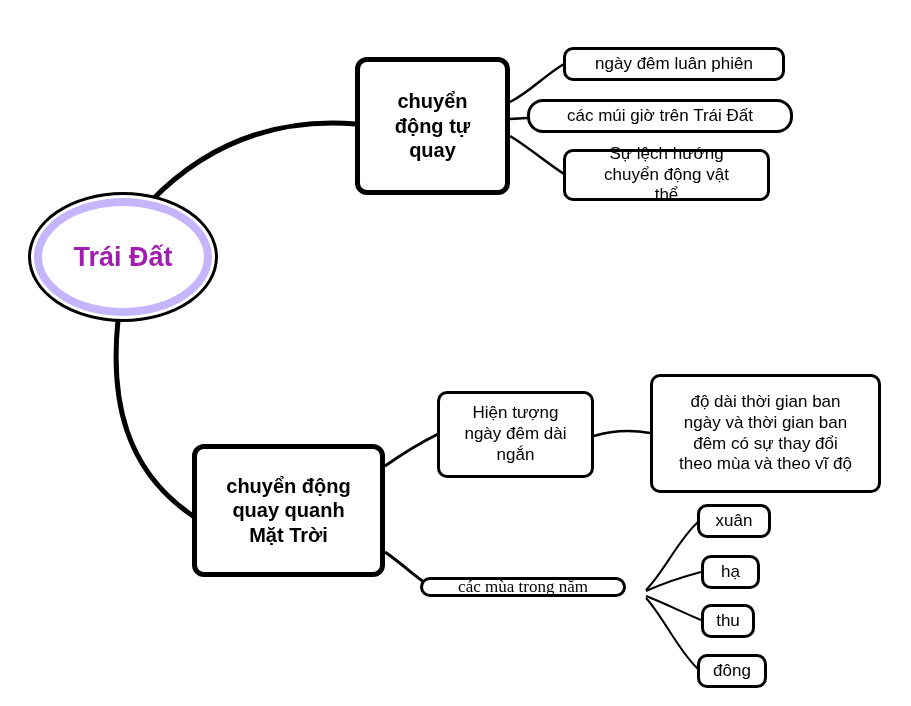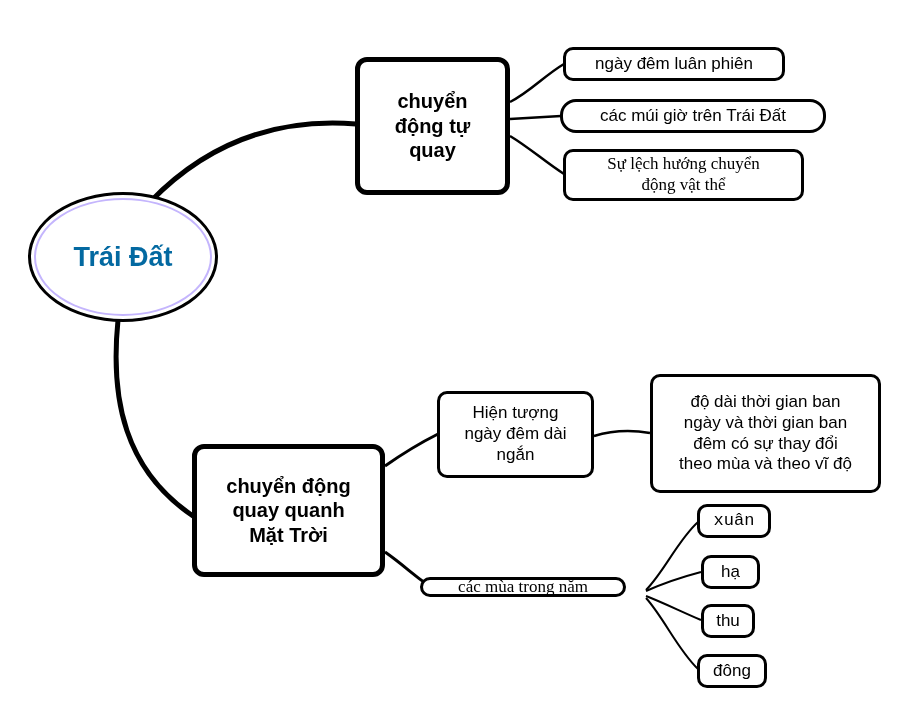--- a/index.html
+++ b/index.html
@@ -40,36 +40,36 @@
     left:28px;top:192px;width:190px;height:130px;
     border:3px solid #000000;
     border-radius:50%;
     background:#ffffff;
     z-index:1;
   }
   .root-inner{
     position:absolute;
     box-sizing:border-box;
     left:3px;top:3px;right:3px;bottom:3px;
-    border:2px solid #c4b5fd;
+    border:8px solid #c4b5fd;
     border-radius:50%;
     display:flex;align-items:center;justify-content:center;
-    font-weight:bold;font-size:27px;color:#0369a1;
+    font-weight:bold;font-size:27px;color:#a21caf;
   }
   
   .n-branch1{left:355px;top:57px;width:155px;height:138px;}
   .n-b1c1{left:563px;top:47px;width:222px;height:34px;}
-  .n-b1c2{left:560px;top:99px;width:266px;height:34px;border-radius:16px;}
-  .n-b1c3{left:563px;top:149px;width:241px;height:52px;font-family:Liberation Serif, serif;}
+  .n-b1c2{left:527px;top:99px;width:266px;height:34px;border-radius:16px;}
+  .n-b1c3{left:563px;top:149px;width:207px;height:52px;}
   
   .n-branch2{left:192px;top:444px;width:193px;height:133px;}
   .n-b2c1{left:437px;top:391px;width:157px;height:87px;}
   .n-b2c1g1{left:650px;top:374px;width:231px;height:119px;}
   .n-b2c2{left:420px;top:577px;width:206px;height:20px;font-family:Liberation Serif, serif;}
-  .n-season1{left:697px;top:504px;width:74px;height:34px;font-family:Liberation Mono, monospace;}
+  .n-season1{left:697px;top:504px;width:74px;height:34px;}
   .n-season2{left:701px;top:555px;width:59px;height:34px;}
   .n-season3{left:701px;top:604px;width:51px;height:34px;}
   .n-season4{left:697px;top:654px;width:70px;height:34px;}
 </style>
 </head>
 <body>
 
 <div id="canvas">
 
   <svg id="connectors" width="911" height="706" viewBox="0 0 911 706">

